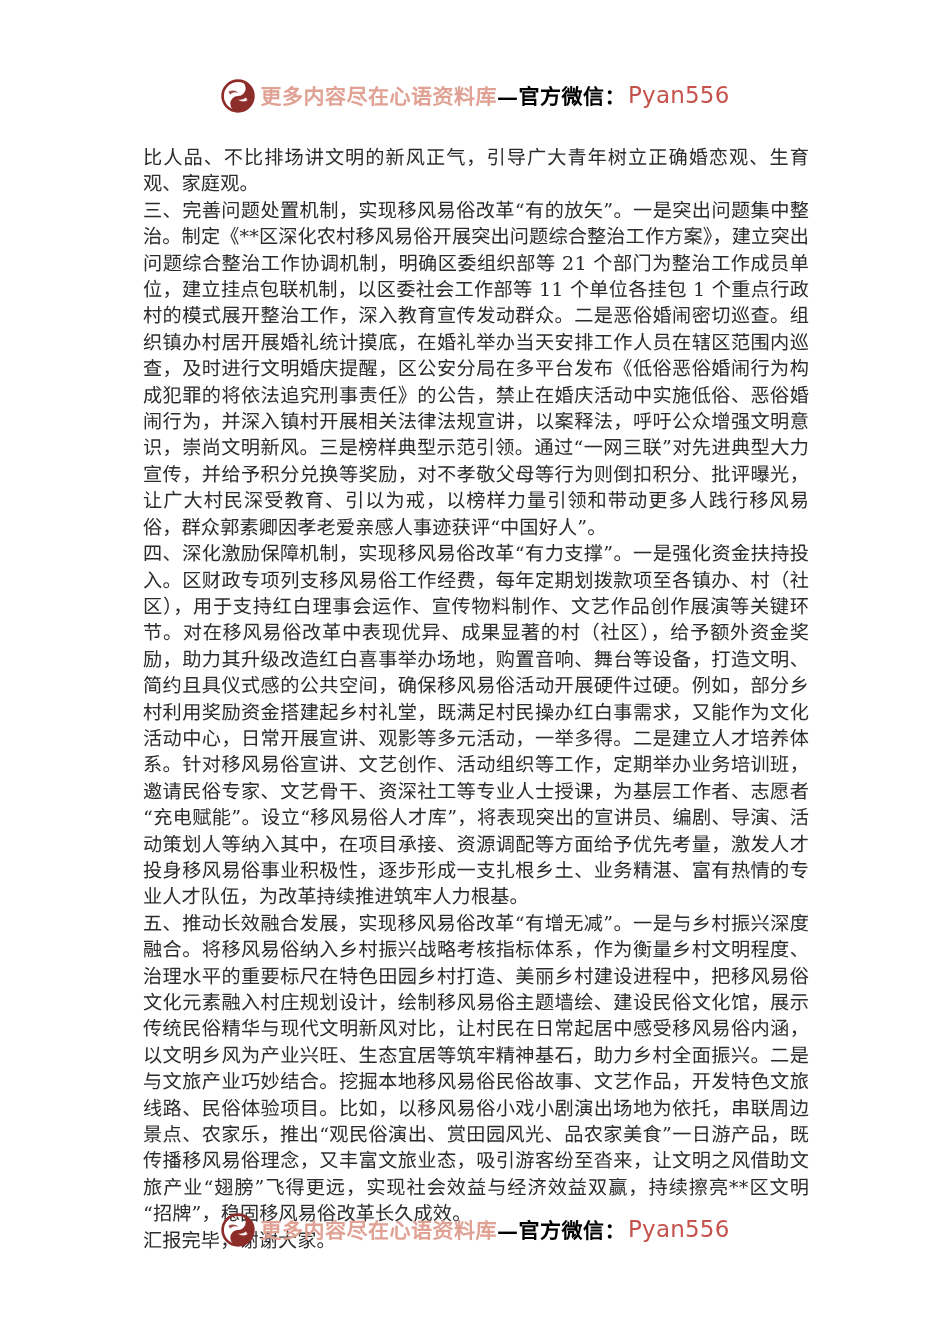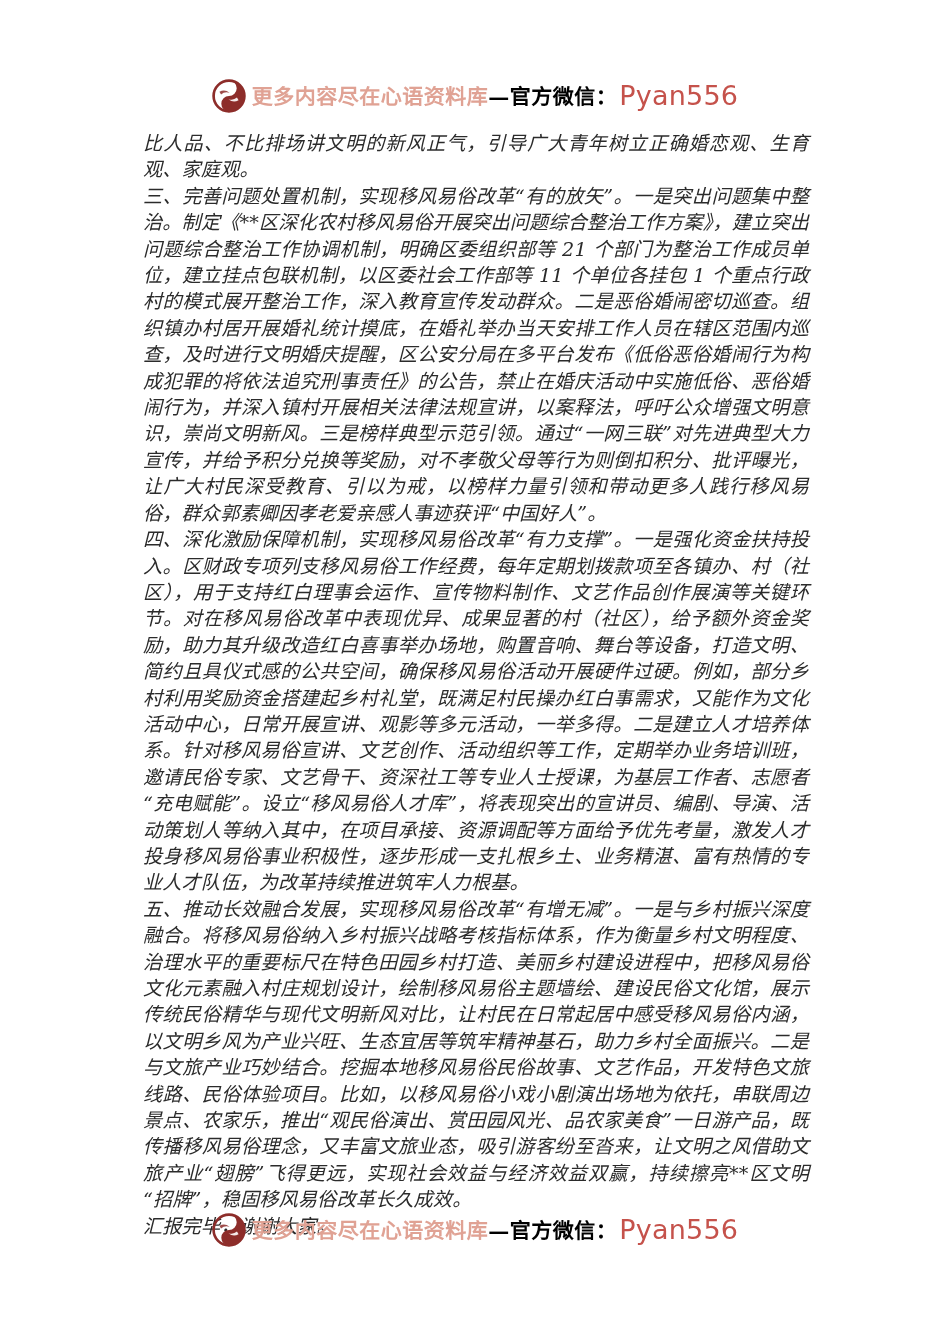--- a/index.html
+++ b/index.html
@@ -56,34 +56,33 @@
   }
   .wm-text-b {
     font-family: "DejaVu Serif", "Liberation Serif", serif;
     font-size: 21px;
     font-weight: 700;
     letter-spacing: 0.5px;
     color: #000000;
   }
   .wm-text-c {
     font-family: "DejaVu Sans", "Liberation Sans", sans-serif;
-    font-size: 27px;
+    font-size: 23px;
     font-weight: 400;
     letter-spacing: 0.2px;
     color: #c5524b;
     margin-left: 2px;
   }
 
   
   .doc-body {
     position: absolute;
     left: 143px;
-    top: 131px;
+    top: 145px;
     width: 666px;
-    font-style: italic;
   }
   .doc-body p {
     margin: 0;
     font-family: "DejaVu Serif", "Liberation Serif", serif;
     font-size: 19.2px;
     line-height: 26.4px;
     color: #2b2b2b;
     text-align: justify;
     text-justify: inter-ideograph;
     text-indent: 0;

